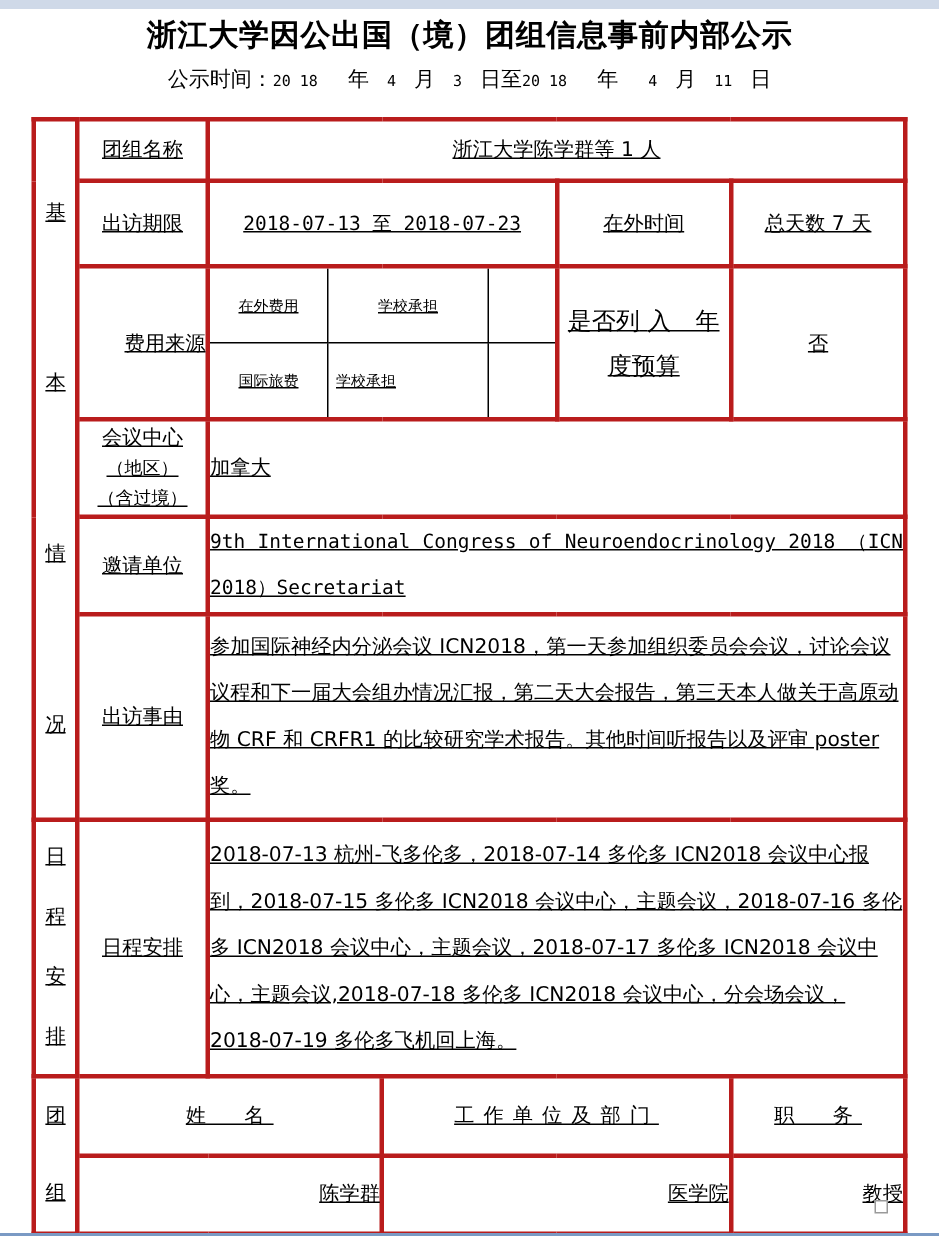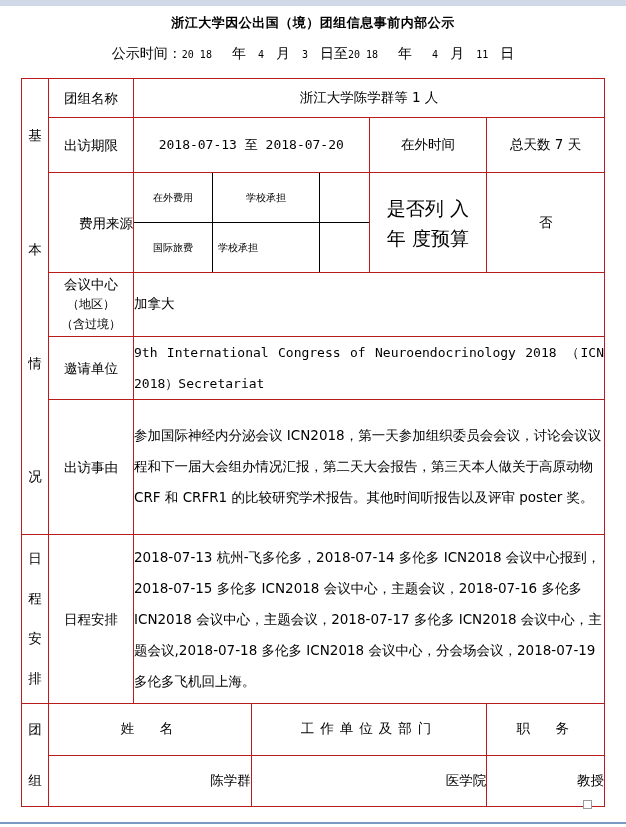--- a/index.html
+++ b/index.html
@@ -34,21 +34,21 @@
   }
 
   .page {
     position: absolute;
     top: 6px; left: 0;
     width: 626px;
   }
 
   .doc-title {
     text-align: center;
-    font-size: 13px;
+    font-size: 20px;
     font-weight: bold;
     letter-spacing: 0.5px;
     margin: 4px 0 0 0;
     line-height: 26px;
     font-family: "DejaVu Sans", "Liberation Sans", sans-serif;
   }
 
   .pub-date {
     text-align: center;
     font-size: 14px;
@@ -62,23 +62,24 @@
   .pub-date .sp2 { display: inline-block; width: 20px; }
 
   
   table.main {
     border-collapse: collapse;
     margin: 12px auto 0 auto;
     width: 584px;
     table-layout: fixed;
   }
   table.main > tbody > tr > td {
-    border: 1px solid #b91c1c;
+    border: 3px solid #b91c1c;
     padding: 0;
     vertical-align: middle;
+    text-decoration: underline;
   }
 
   
   .vside {
     width: 26px;
     text-align: center;
     font-size: 13.5px;
     line-height: 1;
     padding: 0 !important;
   }
@@ -133,21 +134,21 @@
     height: 47px;
     font-size: 10px;
   }
   table.fund td.c1 { width: 76px; text-align: center; border-left: none; border-top: none; }
   table.fund td.c2 { width: 104px; }
   table.fund td.c3 { border-right: none; }
   table.fund tr:first-child td { border-top: none; }
   table.fund tr:last-child td { border-bottom: none; }
 
   .budget-lbl {
-    font-size: 19px;
+    font-size: 16px;
     line-height: 30px;
     text-align: center;
     padding: 4px 4px;
   }
 
   
   .memhdr {
     text-align: center;
     font-size: 13.5px;
     letter-spacing: 6px;
@@ -193,21 +194,21 @@
             <span>情</span>
             <span>况</span>
           </div>
         </td>
         <td class="rowlabel" style="height:38px;">团组名称</td>
         <td class="ctr val-cn" colspan="4">浙江大学陈学群等 1 人</td>
       </tr>
 
       <tr>
         <td class="rowlabel" style="height:54px;">出访期限</td>
-        <td class="ctr mono" colspan="2">2018-07-13 至 2018-07-20</td>
+        <td class="ctr mono" colspan="2">2018-07-13 至 2018-07-23</td>
         <td class="ctr val-cn" style="width:76px;">在外时间</td>
         <td class="ctr val-cn" style="width:98px;">总天数 7 天</td>
       </tr>
 
       <tr>
         <td class="rowlabel" style="height:94px;text-align:right;">费用来源</td>
         <td colspan="2" style="padding:0;">
           <table class="fund">
             <tbody>
               <tr>

